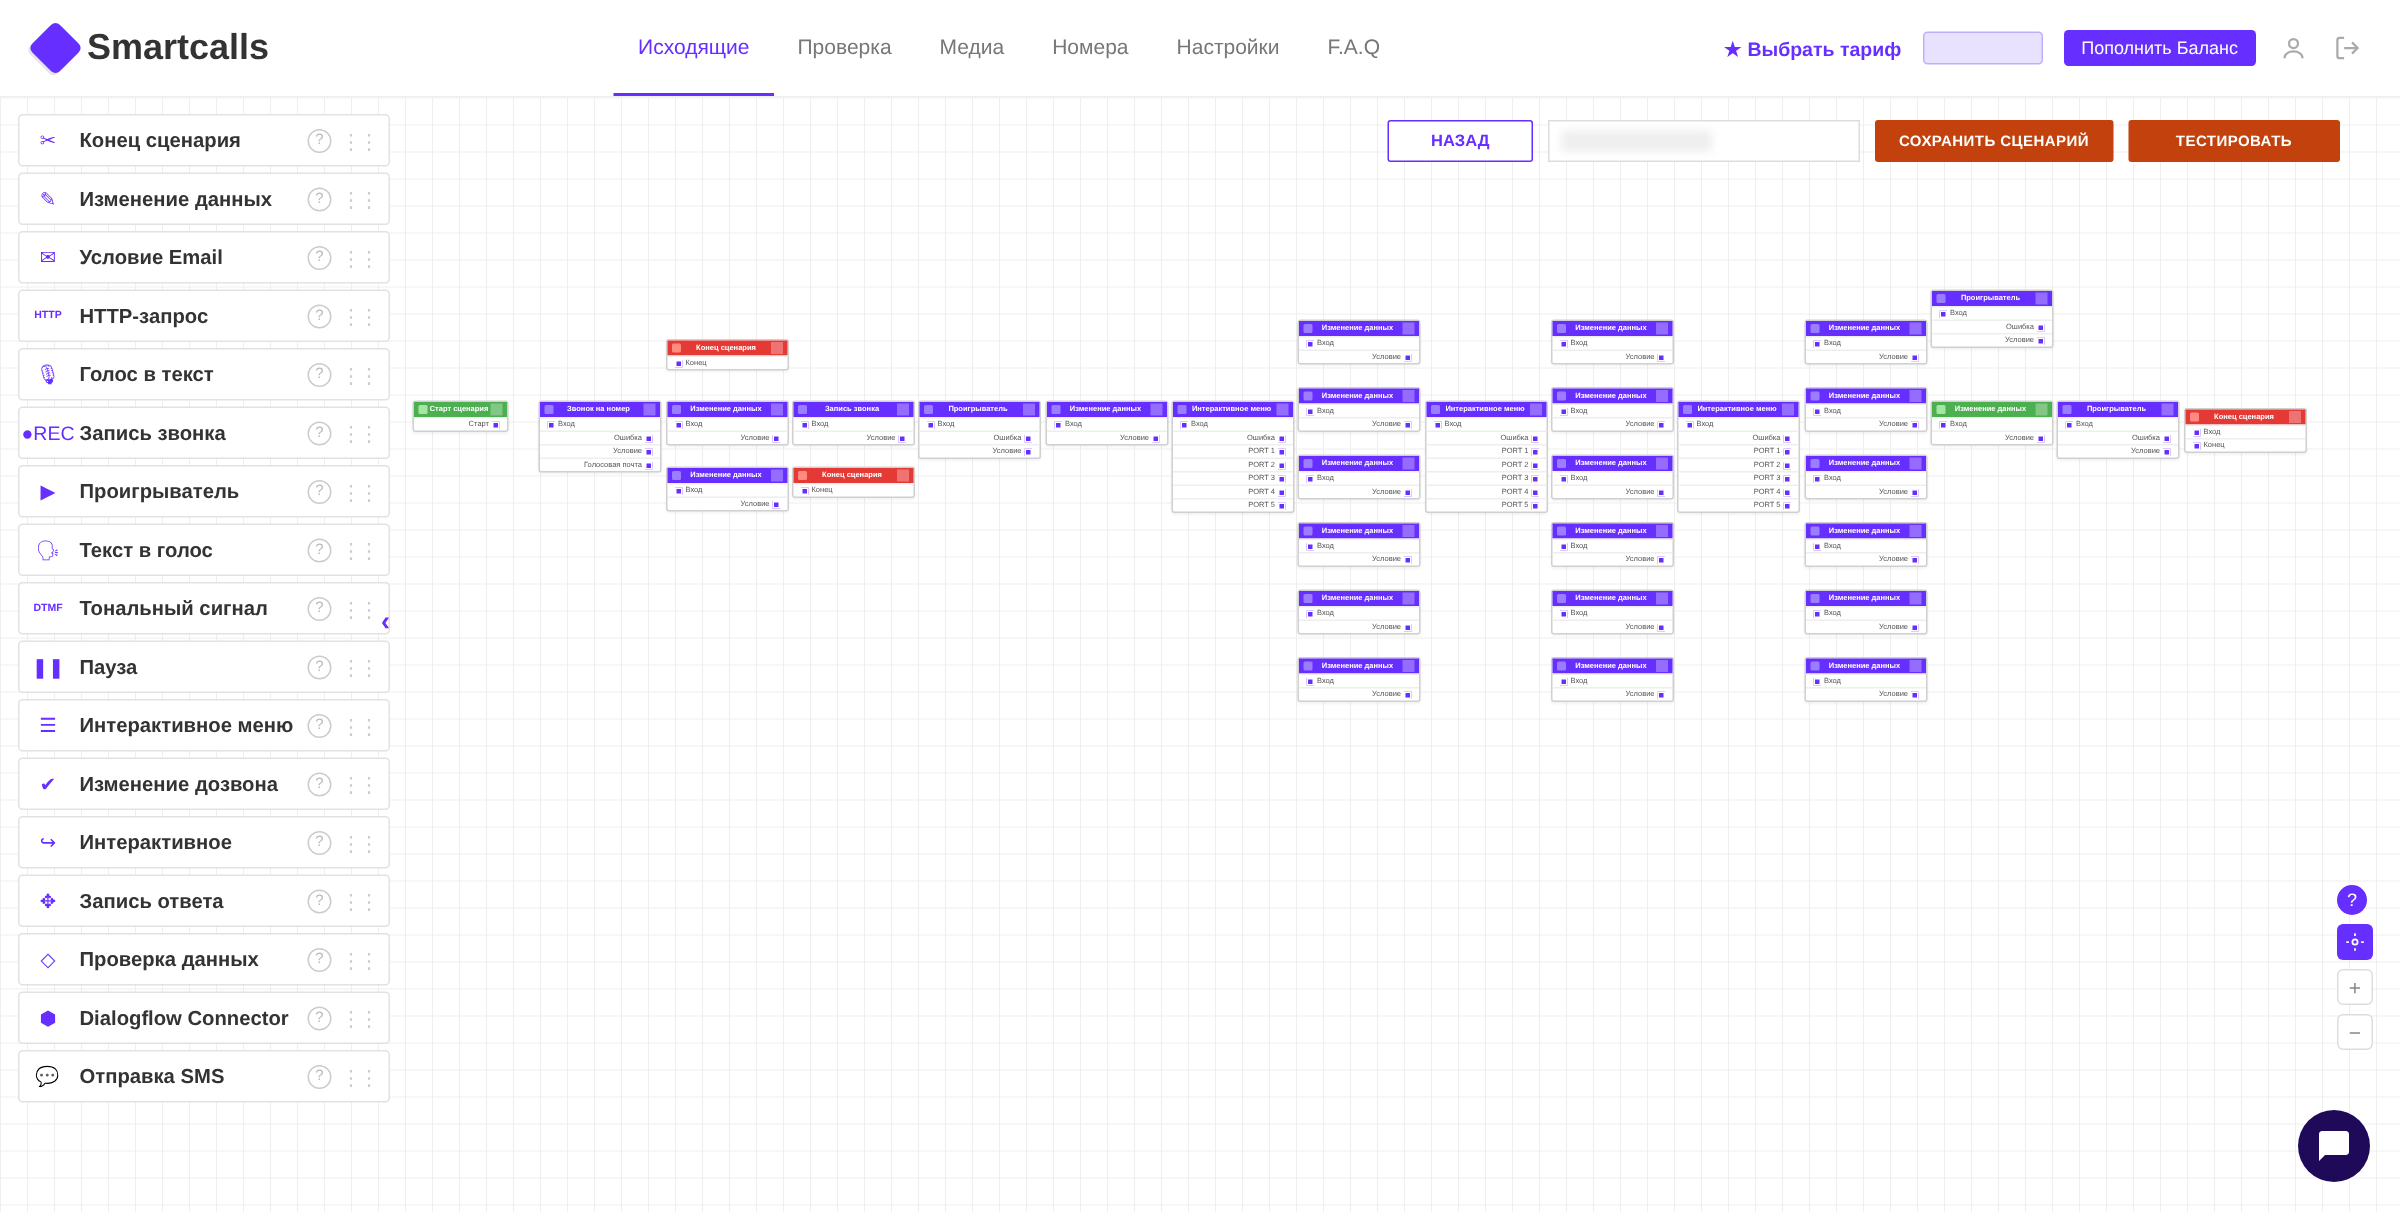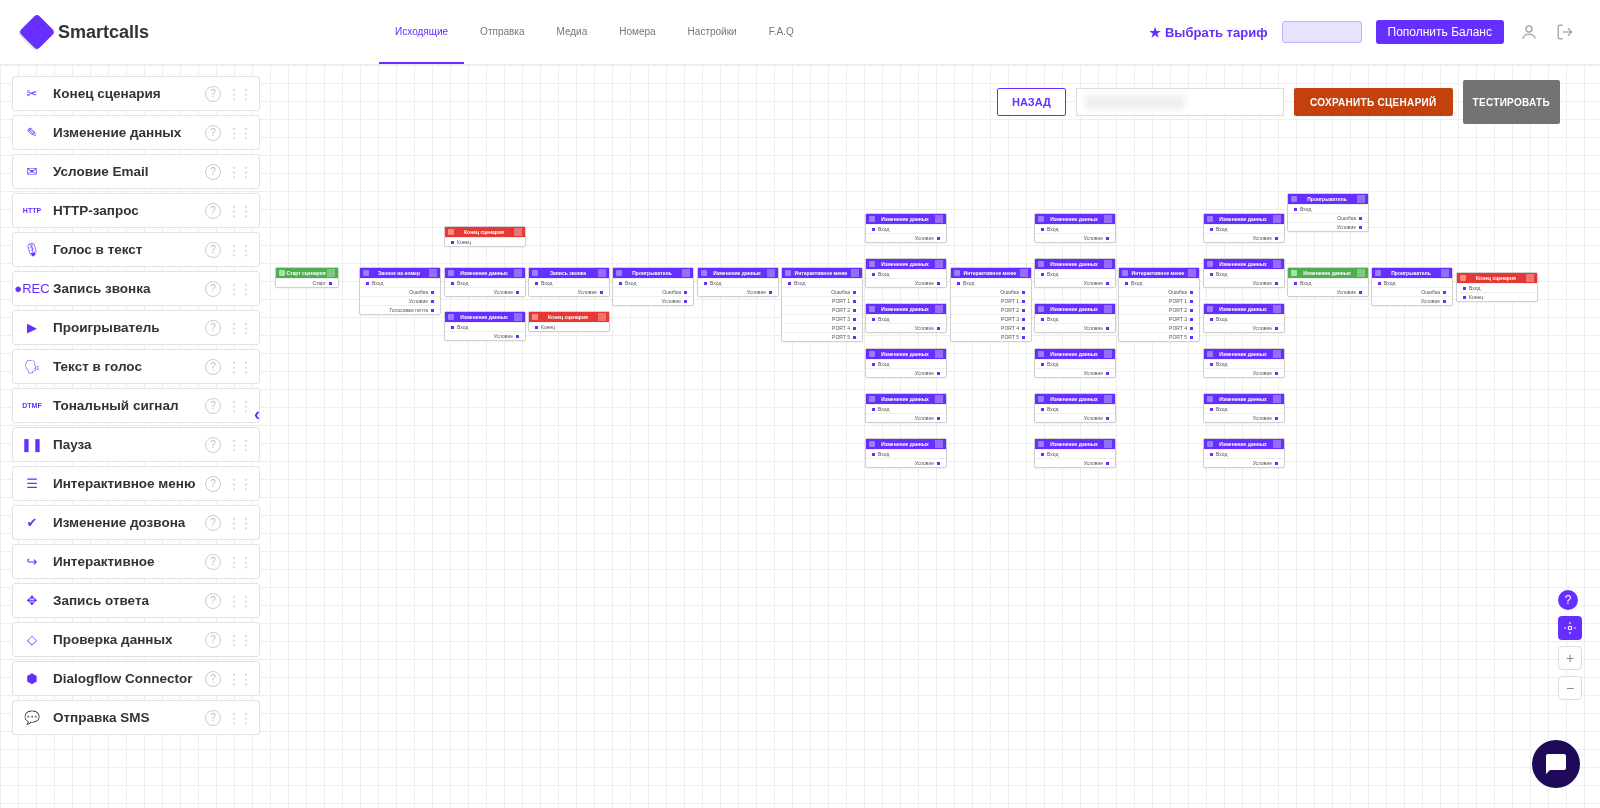--- a/index.html
+++ b/index.html
@@ -1,35 +1,35 @@
 <!DOCTYPE html>
 <html><head>
 <meta charset="utf-8">
 <style>
   *{box-sizing:border-box;margin:0;padding:0;font-family:Arial,Helvetica,sans-serif}
   body{width:1600px;height:808px;background:#fff;overflow:hidden;position:relative}
   
   .header{height:65px;display:flex;align-items:center;padding:0 24px;border-bottom:1px solid #eee}
-  .logo{display:flex;align-items:center;gap:8px;font-weight:700;color:#333;font-size:18px}
+  .logo{display:flex;align-items:center;gap:8px;font-weight:700;color:#333;font-size:24px}
   .logo-mark{width:26px;height:26px;background:#662EFF;transform:rotate(45deg);border-radius:4px;box-shadow:0 2px 0 rgba(0,0,0,0.1)}
   .nav{display:flex;align-items:center;margin-left:230px;height:100%}
-  .nav-item{padding:0 16px;height:100%;display:flex;align-items:center;color:#777;font-size:10px;cursor:pointer;border-bottom:2px solid transparent}
+  .nav-item{padding:0 16px;height:100%;display:flex;align-items:center;color:#777;font-size:14px;cursor:pointer;border-bottom:2px solid transparent}
   .nav-item.active{color:#662EFF;border-bottom-color:#662EFF}
   .header-right{margin-left:auto;display:flex;align-items:center;gap:14px}
   .tariff{color:#662EFF;font-size:13px;font-weight:600;display:flex;align-items:center;gap:4px;cursor:pointer}
   .balance{width:80px;height:22px;background:#e9e2ff;border:1px solid #c2adff;border-radius:3px}
   .topbtn{height:24px;background:#662EFF;color:#fff;border:none;border-radius:3px;padding:0 12px;font-size:12px;cursor:pointer}
   .icon-btn{width:22px;height:22px;display:flex;align-items:center;justify-content:center;color:#aaa;cursor:pointer}
   
   .toolbar{position:absolute;top:80px;right:40px;display:flex;gap:10px;align-items:center;z-index:20}
-  .btn-outline{height:28px;padding:0 14px;border:1px solid #662EFF;color:#662EFF;background:#fff;font-size:11px;font-weight:600;border-radius:2px;cursor:pointer}
+  .btn-outline{height:28px;padding:0 28px;border:1px solid #662EFF;color:#662EFF;background:#fff;font-size:11px;font-weight:600;border-radius:2px;cursor:pointer}
   .name-input{width:208px;height:28px;border:1px solid #ddd;padding:0 8px;font-size:12px;position:relative;background:#fff}
   .name-input .blur{position:absolute;left:8px;top:6px;width:100px;height:14px;background:#eee;filter:blur(3px)}
   .btn-primary{height:28px;padding:0 16px;background:#c2410c;color:#fff;border:none;font-size:10px;font-weight:600;letter-spacing:.3px;border-radius:2px;cursor:pointer}
-  .btn-dark{height:44px;padding:0 10px;background:#737373;color:#fff;border:none;font-size:10px;font-weight:600;letter-spacing:.3px;border-radius:2px;cursor:pointer}
+  .btn-dark{height:28px;padding:0 32px;background:#c2410c;color:#fff;border:none;font-size:10px;font-weight:600;letter-spacing:.3px;border-radius:2px;cursor:pointer}
   
   .sidebar{position:absolute;top:76px;left:12px;width:248px;z-index:15}
   .s-item{height:35px;background:#fff;border:1px solid #e2e2e2;border-radius:3px;margin-bottom:4px;display:flex;align-items:center;padding:0 8px;cursor:grab}
   .s-icon{width:22px;height:22px;display:flex;align-items:center;justify-content:center;color:#662EFF;font-size:13px;flex-shrink:0}
   .s-label{margin-left:10px;font-size:13.5px;font-weight:600;color:#333;flex:1}
   .s-help{width:16px;height:16px;border:1px solid #ccc;border-radius:50%;color:#bbb;font-size:10px;display:flex;align-items:center;justify-content:center;margin-right:6px}
   .s-drag{color:#ccc;font-size:14px;letter-spacing:-2px}
   .collapse{position:absolute;top:404px;left:250px;width:14px;height:20px;color:#662EFF;font-size:18px;font-weight:700;display:flex;align-items:center;justify-content:center;cursor:pointer;z-index:16}
   
   .canvas{position:absolute;top:65px;left:0;right:0;bottom:0;background-image:linear-gradient(#eee 1px,transparent 1px),linear-gradient(90deg,#eee 1px,transparent 1px);background-size:18px 18px}
@@ -61,21 +61,21 @@
 </head>
 <body>
 
 <div class="header">
   <div class="logo">
     <div class="logo-mark"></div>
     <span>Smartcalls</span>
   </div>
   <div class="nav" id="nav">
       <div class="nav-item active">Исходящие</div>
-      <div class="nav-item">Отправка</div>
+      <div class="nav-item">Проверка</div>
       <div class="nav-item">Медиа</div>
       <div class="nav-item">Номера</div>
       <div class="nav-item">Настройки</div>
       <div class="nav-item">F.A.Q</div>
     </div>
   <div class="header-right">
     <div class="tariff">
       <span>★</span>
       <span>Выбрать тариф</span>
     </div>

